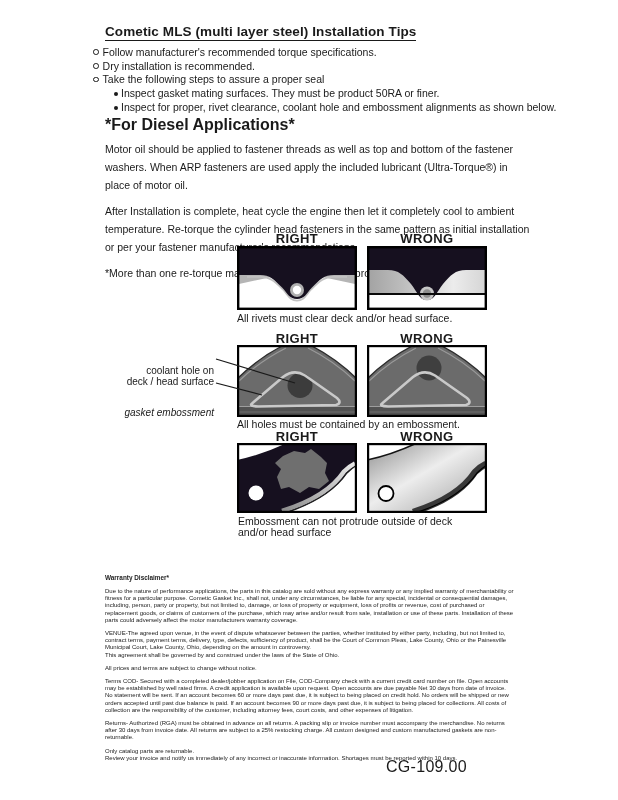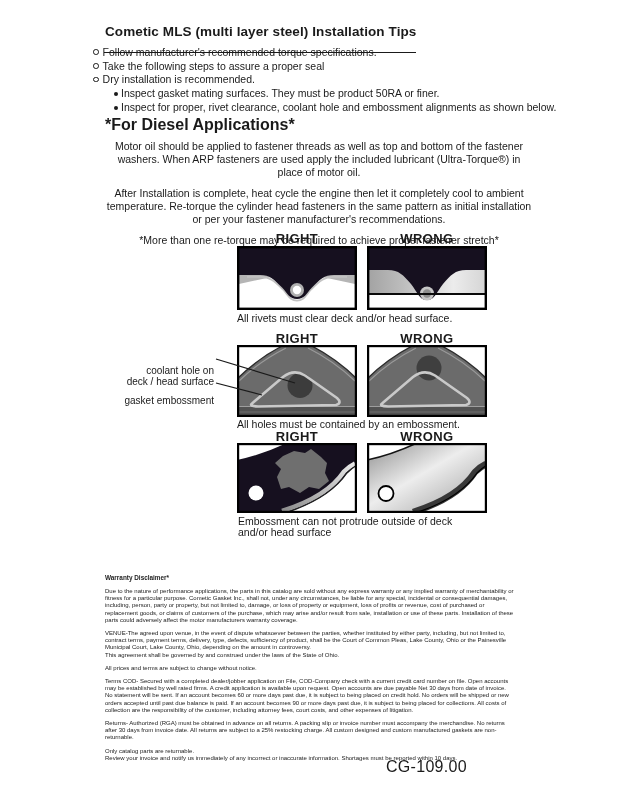--- a/index.html
+++ b/index.html
@@ -4,36 +4,36 @@
 <style>
   html,body{margin:0;padding:0;background:#e8e8e8;}
   .page{
     position:relative;width:618px;height:800px;background:#ffffff;
     font-family:"Liberation Sans",sans-serif;color:#1a1a1a;overflow:hidden;
     margin:0 auto;
   }
   .abs{position:absolute;}
   .doc-title{
     left:105px;top:24px;font-size:13.5px;font-weight:bold;
-    border-bottom:1.6px solid #1a1a1a;padding-bottom:13px;letter-spacing:.1px;
+    border-bottom:1.6px solid #1a1a1a;padding-bottom:1px;letter-spacing:.1px;
   }
   .tips{left:93px;top:47px;width:440px;font-size:10.5px;line-height:11.9px;}
   .tip{margin-bottom:1.8px;white-space:nowrap;}
   .tip .m-circle{
     display:inline-block;width:3.6px;height:3.6px;border:1px solid #1a1a1a;
     border-radius:50%;margin-right:4px;position:relative;top:-1px;
   }
   .tip.sub{margin-left:21px;}
   .tip .m-dot{
     display:inline-block;width:4px;height:4px;background:#1a1a1a;
     border-radius:50%;margin-right:3px;position:relative;top:-1px;
   }
   .diesel{left:105px;top:116px;width:428px;}
   .diesel-h{font-size:16px;font-weight:bold;margin-bottom:6px;}
-  .diesel p{margin:0 0 8px 0;font-size:10.5px;line-height:13px;text-align:center;}
+  .diesel p{margin:0 0 8px 0;font-size:10.5px;line-height:18px;}
   .figwrap{width:420px;}
   .fig-label{position:absolute;width:120px;text-align:center;font-size:13px;font-weight:bold;letter-spacing:.4px;}
   .panel{position:absolute;width:120px;}
   .fig-caption{position:absolute;font-size:10.5px;line-height:10.8px;}
   .ann{position:absolute;left:0;width:104px;text-align:right;font-size:10px;line-height:10.6px;margin-top:24px;}
   .leader{position:absolute;left:0;top:0;pointer-events:none;z-index:5;}
   .legal{left:105px;top:574px;width:409px;color:#222;}
   .legal-h{font-size:6.4px;font-weight:bold;margin-bottom:7px;}
   .legal p{margin:0 0 6px 0;font-size:6px;line-height:7.2px;}
   .legal p.tight{margin-bottom:0;}
@@ -44,24 +44,24 @@
 
 <div class="page">
 
   <div class="abs doc-title">Cometic MLS (multi layer steel) Installation Tips</div>
 
   <div class="abs tips">
     <div class="tip">
       <span class="m-circle"></span><span>Follow manufacturer's recommended torque specifications.</span>
     </div>
     <div class="tip">
+      <span class="m-circle"></span><span>Dry installation is recommended.</span>
+    </div>
+    <div class="tip">
       <span class="m-circle"></span><span>Take the following steps to assure a proper seal</span>
-    </div>
-    <div class="tip">
-      <span class="m-circle"></span><span>Dry installation is recommended.</span>
     </div>
     <div class="tip sub">
       <span class="m-dot"></span><span>Inspect gasket mating surfaces.  They must be product 50RA or finer.</span>
     </div>
     <div class="tip sub">
       <span class="m-dot"></span><span>Inspect for proper, rivet clearance, coolant hole and embossment alignments as shown below.</span>
     </div>
   </div>
 
   <div class="abs diesel">
@@ -112,21 +112,21 @@
   </div>
 
   <div class="abs figwrap" style="left:110px;top:329px;height:102px;">
     <div class="fig-label" style="left:127px;top:2px;">RIGHT</div>
     <div class="fig-label" style="left:257px;top:2px;">WRONG</div>
 
     <div class="ann" style="top:13px;">
       <div>coolant hole on</div>
       <div>deck / head surface</div>
     </div>
-    <div class="ann" style="top:43px;">gasket embossment</div>
+    <div class="ann" style="top:55px;font-style:italic;">gasket embossment</div>
 
     <svg class="leader" width="420" height="102" viewBox="0 0 420 102">
       <line x1="106" y1="30" x2="185" y2="54" stroke="#1a1a1a" stroke-width="1.2"></line>
       <line x1="106" y1="54" x2="152" y2="66" stroke="#1a1a1a" stroke-width="1.2"></line>
     </svg>
 
     <div class="panel" style="left:127px;top:16px;height:72px;">
       <svg width="120" height="72" viewBox="0 0 120 72">
         <rect x="0" y="0" width="120" height="72" fill="#6b6b6b"></rect>
         <path d="M0,0 H47 Q20,14 0,34 Z" fill="#ffffff"></path>

